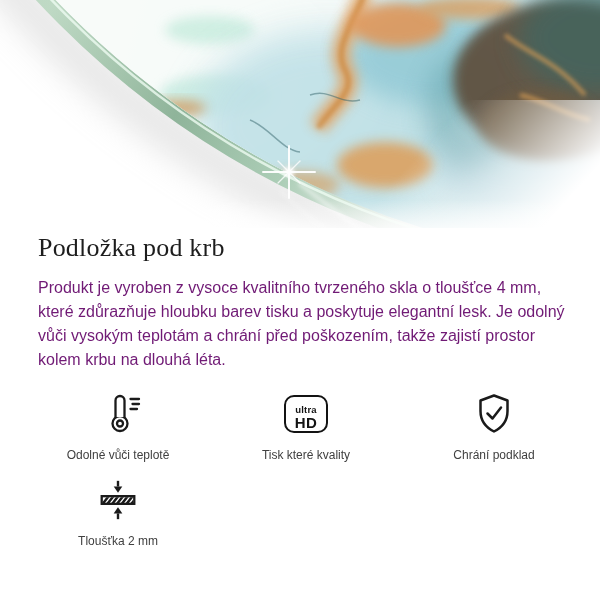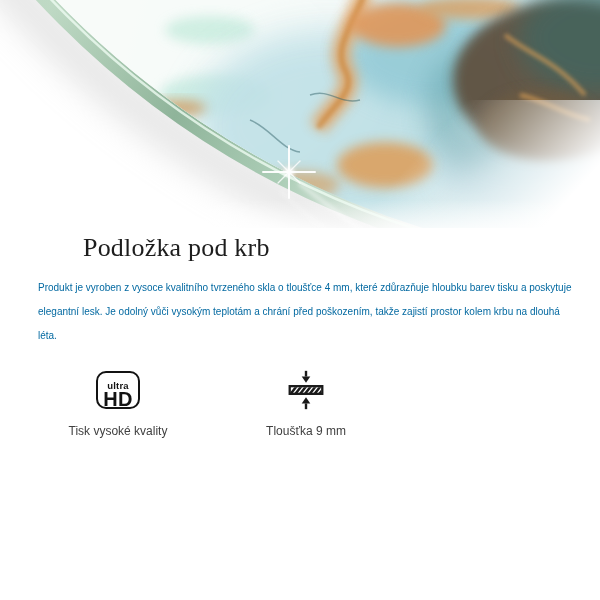--- a/index.html
+++ b/index.html
@@ -13,46 +13,46 @@
   .hero{position:relative;width:600px;height:228px;overflow:hidden;}
   .hero svg{display:block;}
 
   
   h1.title{
     margin:2px 30px 0 38px;
     font-family:"Liberation Serif","DejaVu Serif",serif;
     font-weight:500;font-size:26px;line-height:35px;
     color:#1d1d1d;letter-spacing:.2px;
   }
-  h1.title span{display:block;margin-left:45px;}
+  h1.title span{display:block;}
 
   
   p.desc{
     margin:11px 20px 0 38px;max-width:543px;
-    font-size:10px;line-height:24px;color:#0369a1;
+    font-size:16px;line-height:24px;color:#701a75;
   }
 
   
   .features{
     margin:18px 12px 0 24px;width:564px;
     display:grid;grid-template-columns:repeat(3,1fr);row-gap:14px;
   }
   .feature{display:flex;flex-direction:column;align-items:center;}
   .icon-box{height:48px;display:flex;align-items:center;justify-content:center;margin-bottom:10px;}
   .feature .label{font-size:12px;line-height:14px;color:#404040;text-align:center;}
   .feature svg{stroke:#1a1a1a;fill:none;}
 
   
   .hd-box{
     width:40px;height:34px;border:2.5px solid #131313;border-radius:10px;
     display:flex;flex-direction:column;align-items:center;justify-content:flex-end;
     color:#131313;background:#fff;
   }
   .hd-box .hd-top{font-size:9.5px;font-weight:bold;line-height:10px;letter-spacing:.2px;}
-  .hd-box .hd-bottom{font-size:20px;font-weight:bold;line-height:16px;letter-spacing:.3px;}
+  .hd-box .hd-bottom{font-size:15px;font-weight:bold;line-height:16px;letter-spacing:.3px;}
 </style>
 </head>
 <body>
 
 <div class="page">
 
   <div class="hero">
     <svg width="600" height="228" viewBox="0 0 600 228">
       <defs>
         <clipPath id="discClip">
@@ -147,31 +147,51 @@
   </div>
 
   <h1 class="title">
     <span>Podložka pod krb</span>
   </h1>
 
   <p class="desc">Produkt je vyroben z vysoce kvalitního tvrzeného skla o tloušťce 4 mm, které zdůrazňuje hloubku barev tisku a poskytuje elegantní lesk. Je odolný vůči vysokým teplotám a chrání před poškozením, takže zajistí prostor kolem krbu na dlouhá léta.</p>
 
   <div class="features">
 
+    <div class="feature">
+      <div class="icon-box">
+        <svg width="48" height="48" viewBox="0 0 48 48" stroke-width="2.3" stroke-linecap="round">
+          <circle cx="26" cy="33.5" r="7.5"></circle>
+          <path d="M21.5 27 V10.5 a4.5 4.5 0 0 1 9 0 V27" fill="#ffffff"></path>
+          <circle cx="26" cy="33.5" r="3"></circle>
+          <path d="M36.5 9 H45 M38.5 14 H45 M36.5 19 H43"></path>
+        </svg>
+      </div>
+      <div class="label">Odolné vůči teplotě</div>
+    </div>
 
     <div class="feature">
       <div class="icon-box">
         <div class="hd-box">
           <span class="hd-top">ultra</span>
           <span class="hd-bottom">HD</span>
         </div>
       </div>
-      <div class="label">Tisk vysoké kvality</div>
-    </div>
-
+      <div class="label">Tisk které kvality</div>
+    </div>
+
+    <div class="feature">
+      <div class="icon-box">
+        <svg width="48" height="48" viewBox="0 0 48 48" stroke-width="2.5" stroke-linejoin="round" stroke-linecap="round">
+          <path d="M24 5.5 L37.5 10.5 V21 C37.5 30.5 32 37.5 24 41.5 C16 37.5 10.5 30.5 10.5 21 V10.5 Z"></path>
+          <path d="M17.5 23.5 L22.5 28.5 L31 17.5"></path>
+        </svg>
+      </div>
+      <div class="label">Chrání podklad</div>
+    </div>
 
 
 
     <div class="feature">
       <div class="icon-box">
         <svg width="46" height="46" viewBox="0 0 48 48" stroke-width="2.5">
           <defs>
               <clipPath id="barClip">
                 <rect x="8" y="21" width="32" height="6"></rect>
               </clipPath>
@@ -179,17 +199,17 @@
           <path d="M24 4 V10"></path>
           <polygon points="19.5,10 28.5,10 24,16.5" fill="#1a1a1a" stroke="none"></polygon>
           <g clip-path="url(#barClip)" stroke-width="2.6">
             <path d="M8,28 L15,19 M13,28 L20,19 M18,28 L25,19 M23,28 L30,19 M28,28 L35,19 M33,28 L40,19 M38,28 L45,19"></path>
           </g>
           <rect x="7" y="20" width="34" height="8" stroke-width="2.4"></rect>
           <path d="M24 44 V38"></path>
           <polygon points="19.5,38 28.5,38 24,31.5" fill="#1a1a1a" stroke="none"></polygon>
         </svg>
       </div>
-      <div class="label">Tloušťka 9 mm</div>
+      <div class="label">Tloušťka 2 mm</div>
     </div>
 
   </div>
 </div>
 
 </body></html>

